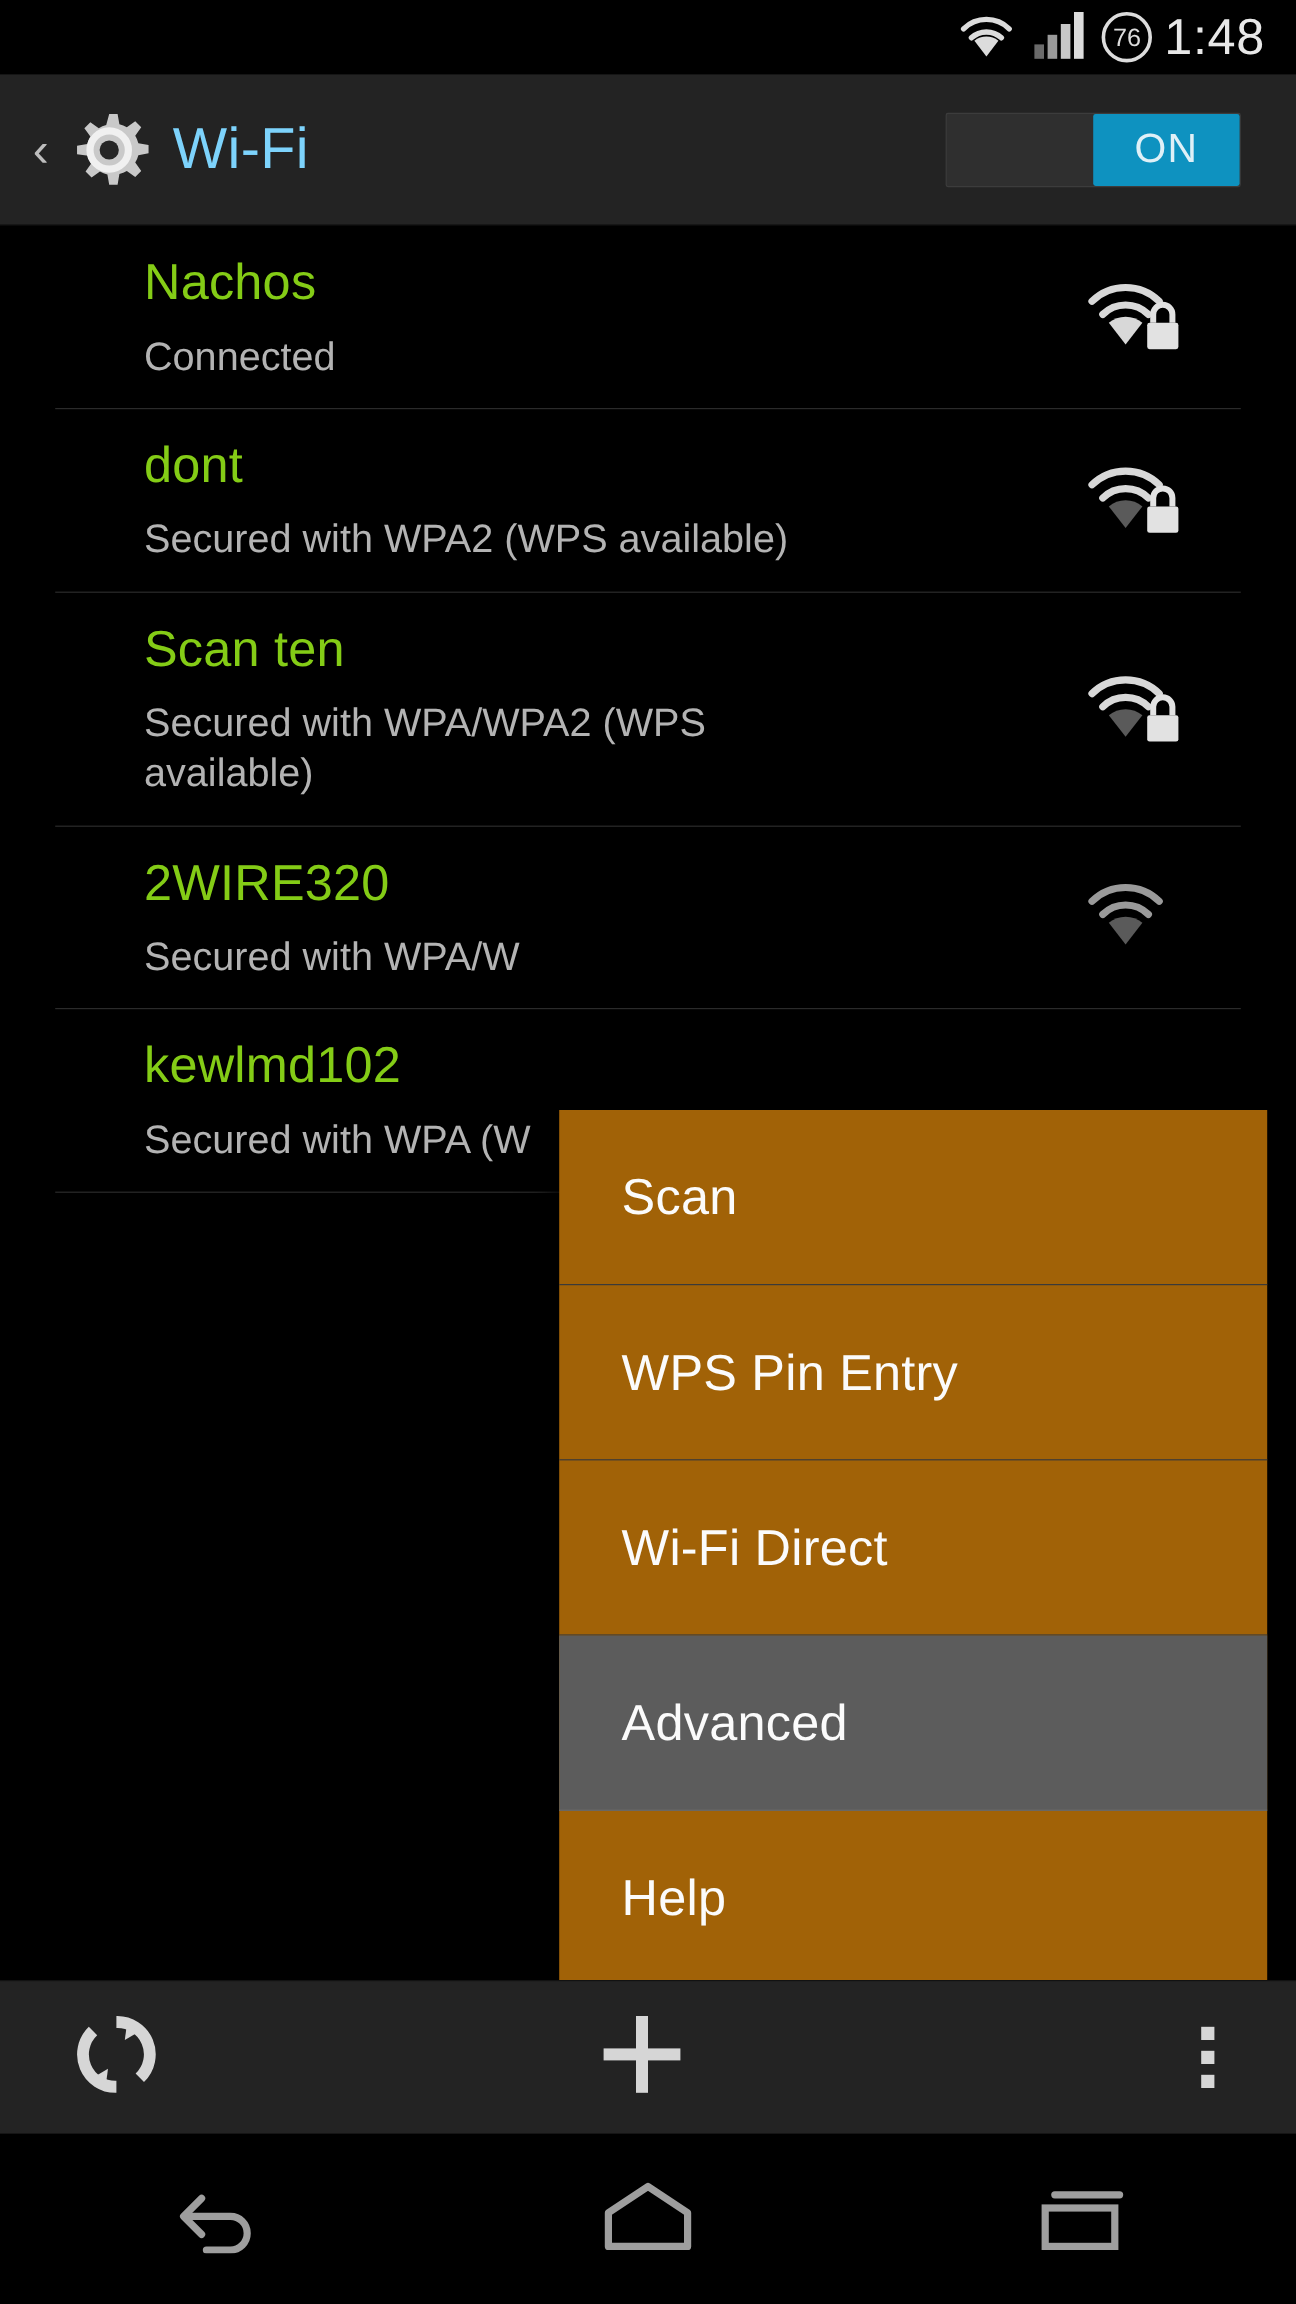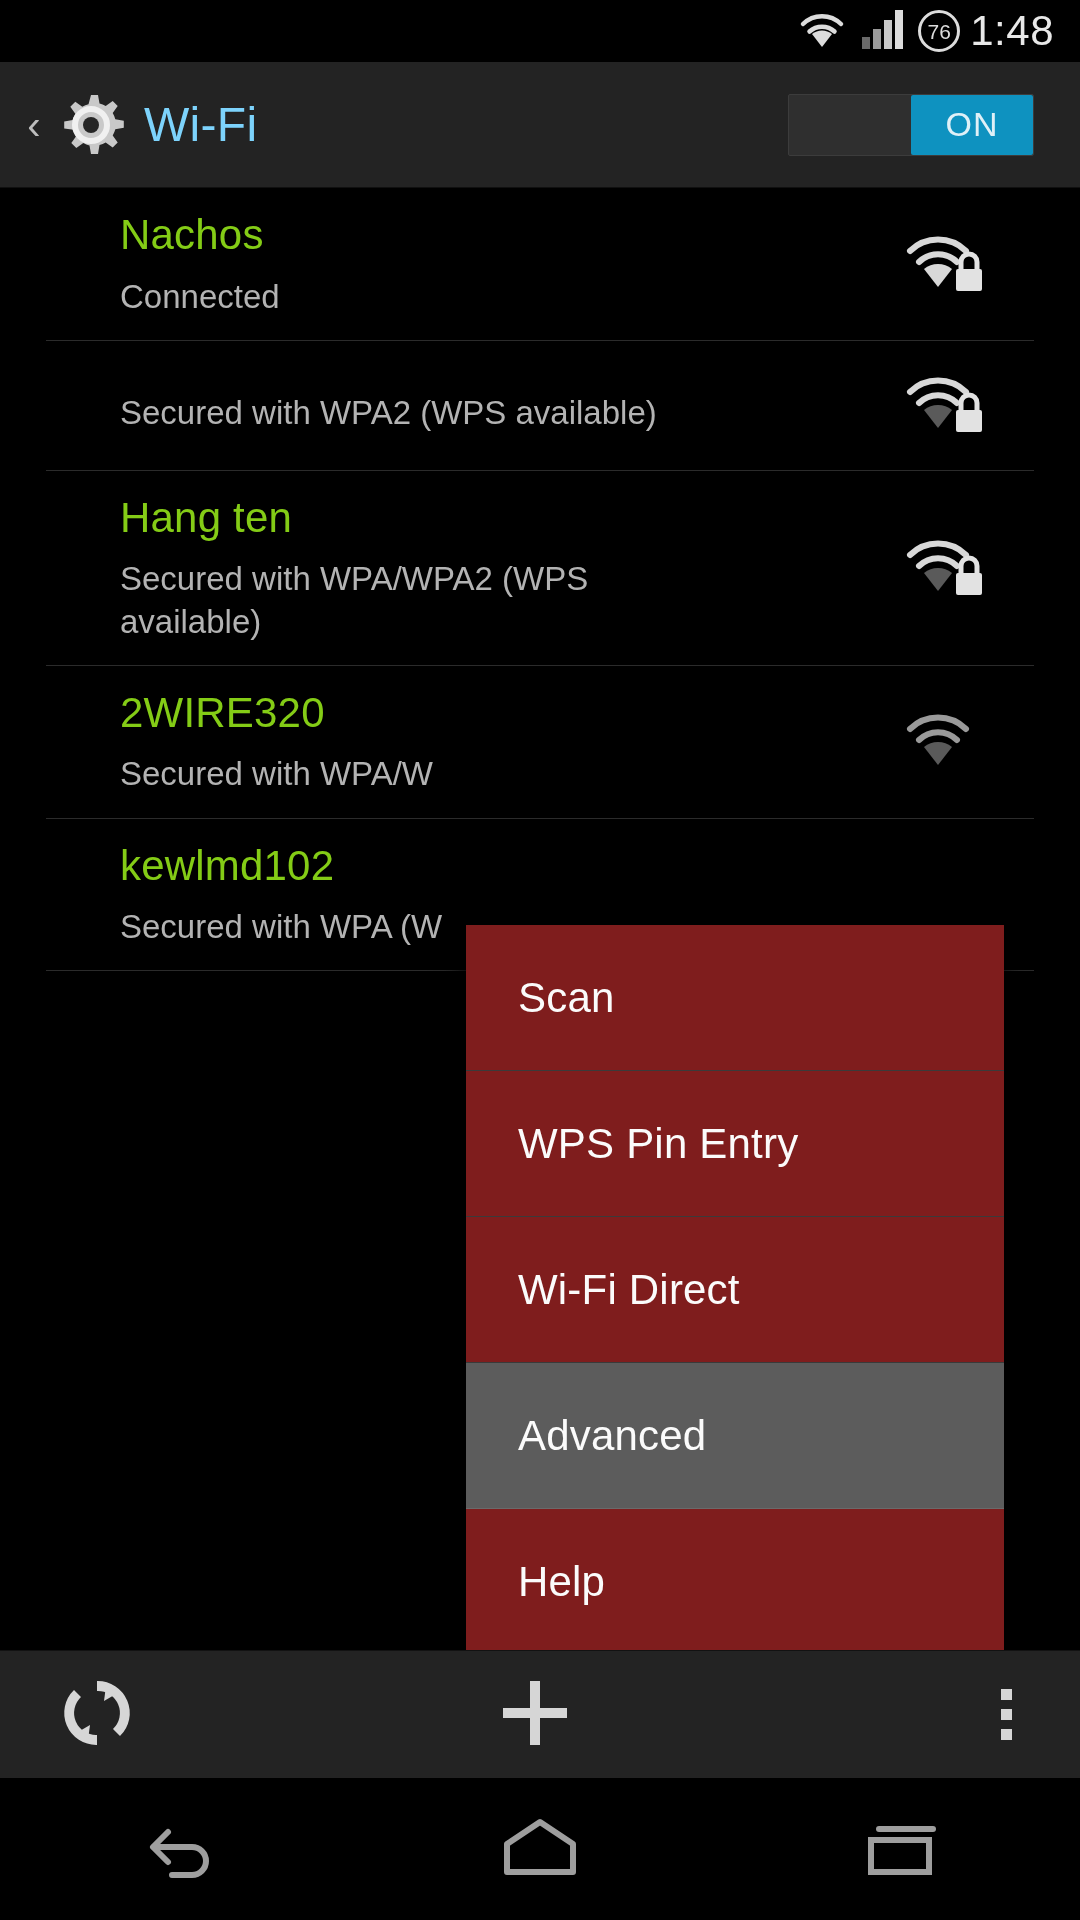--- a/index.html
+++ b/index.html
@@ -73,22 +73,22 @@
     letter-spacing:0.2px;
   }
   .net-sub {
     color:#b3b3b3; font-size:33px; font-weight:400; line-height:1.28;
     margin-top:16px; max-width:600px;
   }
   .net-icon { width:90px; height:78px; position:relative; flex-shrink:0; }
 
   
   .popup {
-    position:absolute; top:925px; left:466px; width:538px; height:730px;
-    background:#7f1d1d; box-shadow:-6px 0 22px rgba(0,0,0,.65), 0 8px 22px rgba(0,0,0,.6);
+    position:absolute; top:925px; left:466px; width:590px; height:730px;
+    background:#a16207; box-shadow:-6px 0 22px rgba(0,0,0,.65), 0 8px 22px rgba(0,0,0,.6);
     z-index:40;
   }
   .menu-item {
     height:146px; display:flex; align-items:center; padding-left:52px;
     color:#fbfbfb; font-size:42px; font-weight:400; letter-spacing:0.2px;
     border-bottom:1px solid #3a3a3a;
   }
   .menu-item:last-child { border-bottom:none; }
   .menu-item.highlight { background:#5c5c5c; border-bottom-color:#6a6a6a; }
 
@@ -191,20 +191,21 @@
           <g>
             <rect x="58" y="44" width="26" height="22" rx="2" fill="#e2e2e2"></rect>
             <path d="M63 44 v-7 a8 8 0 0 1 16 0 v7" fill="none" stroke="#e2e2e2" stroke-width="5"></path>
           </g>
         </svg>
       </div>
     </div>
 
     <div class="net-row">
       <div class="net-text">
+        <div class="net-title">dont</div>
         <div class="net-sub">Secured with WPA2 (WPS available)</div>
       </div>
       <div class="net-icon">
         <svg width="90" height="78" viewBox="0 0 90 78">
           <g fill="#5a5a5a">
               <path d="M40 62 L26 44 A22 22 0 0 1 54 44 Z"></path>
             </g>
           <g fill="none" stroke="#d8d8d8" stroke-width="6" stroke-linecap="round">
             <path d="M12 26 A40 40 0 0 1 68 26"></path>
             <path d="M21 37 A27 27 0 0 1 59 37"></path>
@@ -212,21 +213,21 @@
           <g>
             <rect x="58" y="44" width="26" height="22" rx="2" fill="#e2e2e2"></rect>
             <path d="M63 44 v-7 a8 8 0 0 1 16 0 v7" fill="none" stroke="#e2e2e2" stroke-width="5"></path>
           </g>
         </svg>
       </div>
     </div>
 
     <div class="net-row">
       <div class="net-text">
-        <div class="net-title">Hang ten</div>
+        <div class="net-title">Scan ten</div>
         <div class="net-sub">Secured with WPA/WPA2 (WPS available)</div>
       </div>
       <div class="net-icon">
         <svg width="90" height="78" viewBox="0 0 90 78">
           <g fill="#5a5a5a">
               <path d="M40 62 L26 44 A22 22 0 0 1 54 44 Z"></path>
             </g>
           <g fill="none" stroke="#d8d8d8" stroke-width="6" stroke-linecap="round">
             <path d="M12 26 A40 40 0 0 1 68 26"></path>
             <path d="M21 37 A27 27 0 0 1 59 37"></path>

